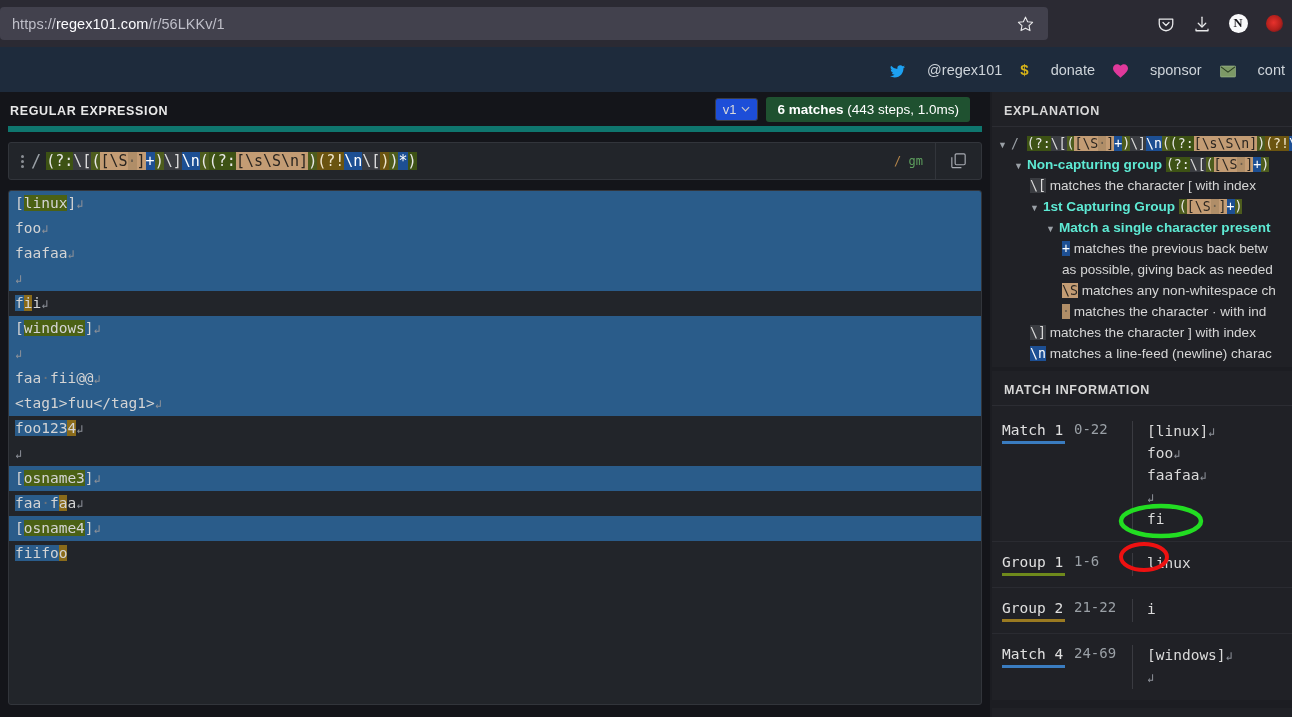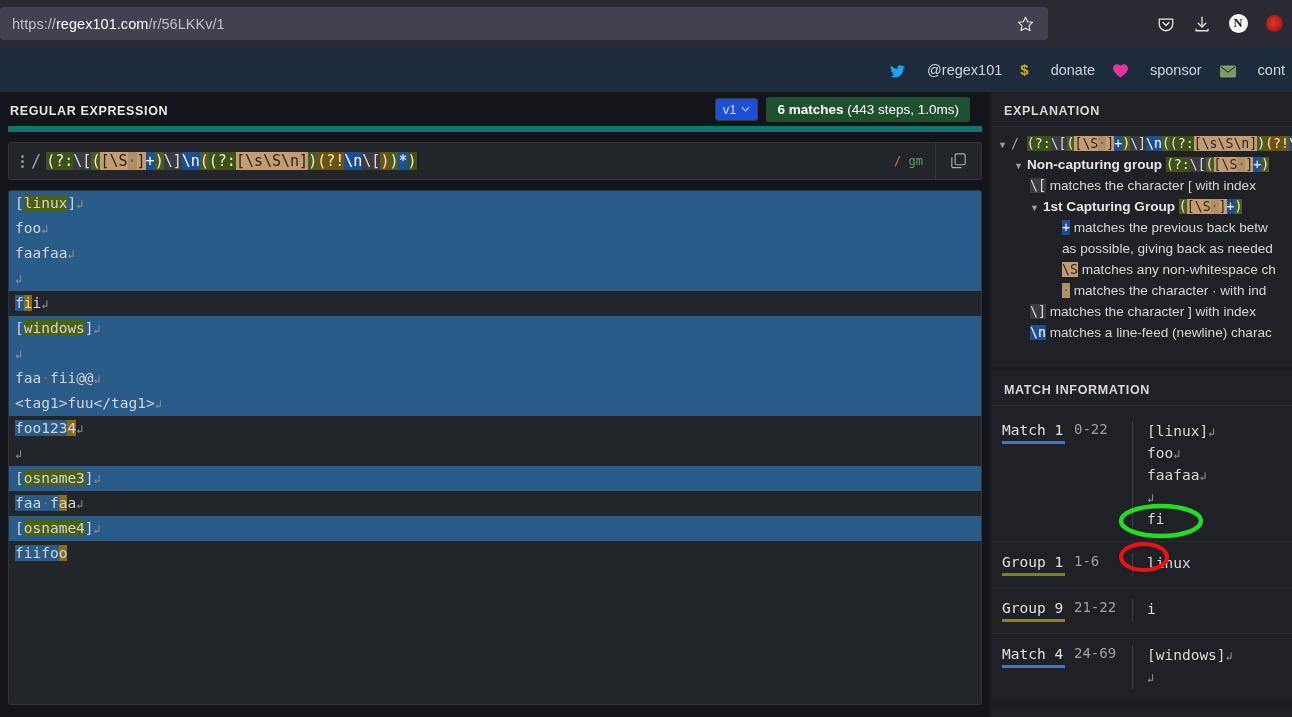--- a/index.html
+++ b/index.html
@@ -174,21 +174,21 @@
   .expl-body {
     padding: 6px 0 0 0;
     font-size: 13.6px; line-height: 21px;
     color: #d6d6d6;
     overflow: hidden;
     height: 240px;
     white-space: nowrap;
   }
   .expl-row { padding: 0 0 0 6px; white-space: nowrap; overflow: hidden; height: 21px;}
   .tri { color: #9aa0a6; font-size: 9px; padding-right: 4px; }
-  .bold { font-weight: bold; color: #e5e5e5; }
+  .bold { font-weight: bold; color: #5eead4; }
   .mono { font-family: "DejaVu Sans Mono", monospace; font-size: 13.2px; }
 
   
   .t-green { background: #3d5214; color: #e8e8e8; }
   .t-esc   { background: #3a3c41; color: #dcdcdc; }
   .t-grp   { background: #4d5c1d; color: #e8e8e8; }
   .t-class { background: #c39c74; color: #2a2520; }
   .t-quant { background: #1d4f93; color: #ffffff; }
   .t-look  { background: #6b5410; color: #f0e6cc; }
   .t-dotsp { background: #b08e68; color: #6d5f4e; }
@@ -361,20 +361,21 @@
 
     <div class="right">
 
       <div class="panel">
         <div class="panel-head">EXPLANATION</div>
         <div class="expl-body" id="expl-body">
             <div class="expl-row" style="padding-left: 6px;"><span class="tri">▼</span><span class="mono" style="color: rgb(154, 160, 166);">/ </span><span class="mono"><span class="t-green">(?:</span><span class="t-esc">\[</span><span class="t-grp">(</span><span class="t-class">[\S</span><span class="t-dotsp">·</span><span class="t-class">]</span><span class="t-quant">+</span><span class="t-grp">)</span><span class="t-esc">\]</span><span class="t-quant">\n</span><span class="t-grp">(</span><span class="t-green">(?:</span><span class="t-class">[\s\S\n]</span><span class="t-grp">)</span><span class="t-look">(?!</span><span class="t-quant">\n</span></span></div>
             <div class="expl-row" style="padding-left: 22px;"><span class="tri">▼</span><span class="bold">Non-capturing group </span><span class="mono"><span class="t-green">(?:</span><span class="t-esc">\[</span><span class="t-grp">(</span><span class="t-class">[\S</span><span class="t-dotsp">·</span><span class="t-class">]</span><span class="t-quant">+</span><span class="t-grp">)</span></span></div>
             <div class="expl-row" style="padding-left: 38px;"><span class="mono t-esc">\[</span> <span>matches the character [ with index</span></div>
             <div class="expl-row" style="padding-left: 38px;"><span class="tri">▼</span><span class="bold">1st Capturing Group </span><span class="mono"><span class="t-grp">(</span><span class="t-class">[\S</span><span class="t-dotsp">·</span><span class="t-class">]</span><span class="t-quant">+</span><span class="t-grp">)</span></span></div>
+            <div class="expl-row" style="padding-left: 54px;"><span class="tri">▼</span><span class="bold">Match a single character present </span></div>
             <div class="expl-row" style="padding-left: 70px;"><span class="mono t-quant">+</span> <span>matches the previous back betw</span></div>
             <div class="expl-row" style="padding-left: 70px;"><span>as possible, giving back as needed</span></div>
             <div class="expl-row" style="padding-left: 70px;"><span class="mono t-class">\S</span> <span>matches any non-whitespace ch</span></div>
             <div class="expl-row" style="padding-left: 70px;"><span class="mono t-dotsp">·</span> <span>matches the character · with ind</span></div>
             <div class="expl-row" style="padding-left: 38px;"><span class="mono t-esc">\]</span> <span>matches the character ] with index</span></div>
             <div class="expl-row" style="padding-left: 38px;"><span class="mono t-quant">\n</span> <span>matches a line-feed (newline) charac</span></div>
           </div>
       </div>
 
       <div class="panel" style="position:relative;">
@@ -384,21 +385,21 @@
               <div class="mi-label-wrap"><div class="mi-label">Match 1</div><div class="mi-underline u-blue"></div></div>
               <div class="mi-range">0-22</div>
               <div class="mi-val"><div>[linux]<span class="lf">↲</span></div><div>foo<span class="lf">↲</span></div><div>faafaa<span class="lf">↲</span></div><div><span class="lf">↲</span></div><div>fi</div></div>
             </div>
             <div class="mi-row">
               <div class="mi-label-wrap"><div class="mi-label">Group 1</div><div class="mi-underline u-green"></div></div>
               <div class="mi-range">1-6</div>
               <div class="mi-val"><div>linux</div></div>
             </div>
             <div class="mi-row">
-              <div class="mi-label-wrap"><div class="mi-label">Group 9</div><div class="mi-underline u-gold"></div></div>
+              <div class="mi-label-wrap"><div class="mi-label">Group 2</div><div class="mi-underline u-gold"></div></div>
               <div class="mi-range">21-22</div>
               <div class="mi-val"><div>i</div></div>
             </div>
             <div class="mi-row">
               <div class="mi-label-wrap"><div class="mi-label">Match 4</div><div class="mi-underline u-blue"></div></div>
               <div class="mi-range">24-69</div>
               <div class="mi-val"><div>[windows]<span class="lf">↲</span></div><div><span class="lf">↲</span></div></div>
             </div>
           </div>
 

